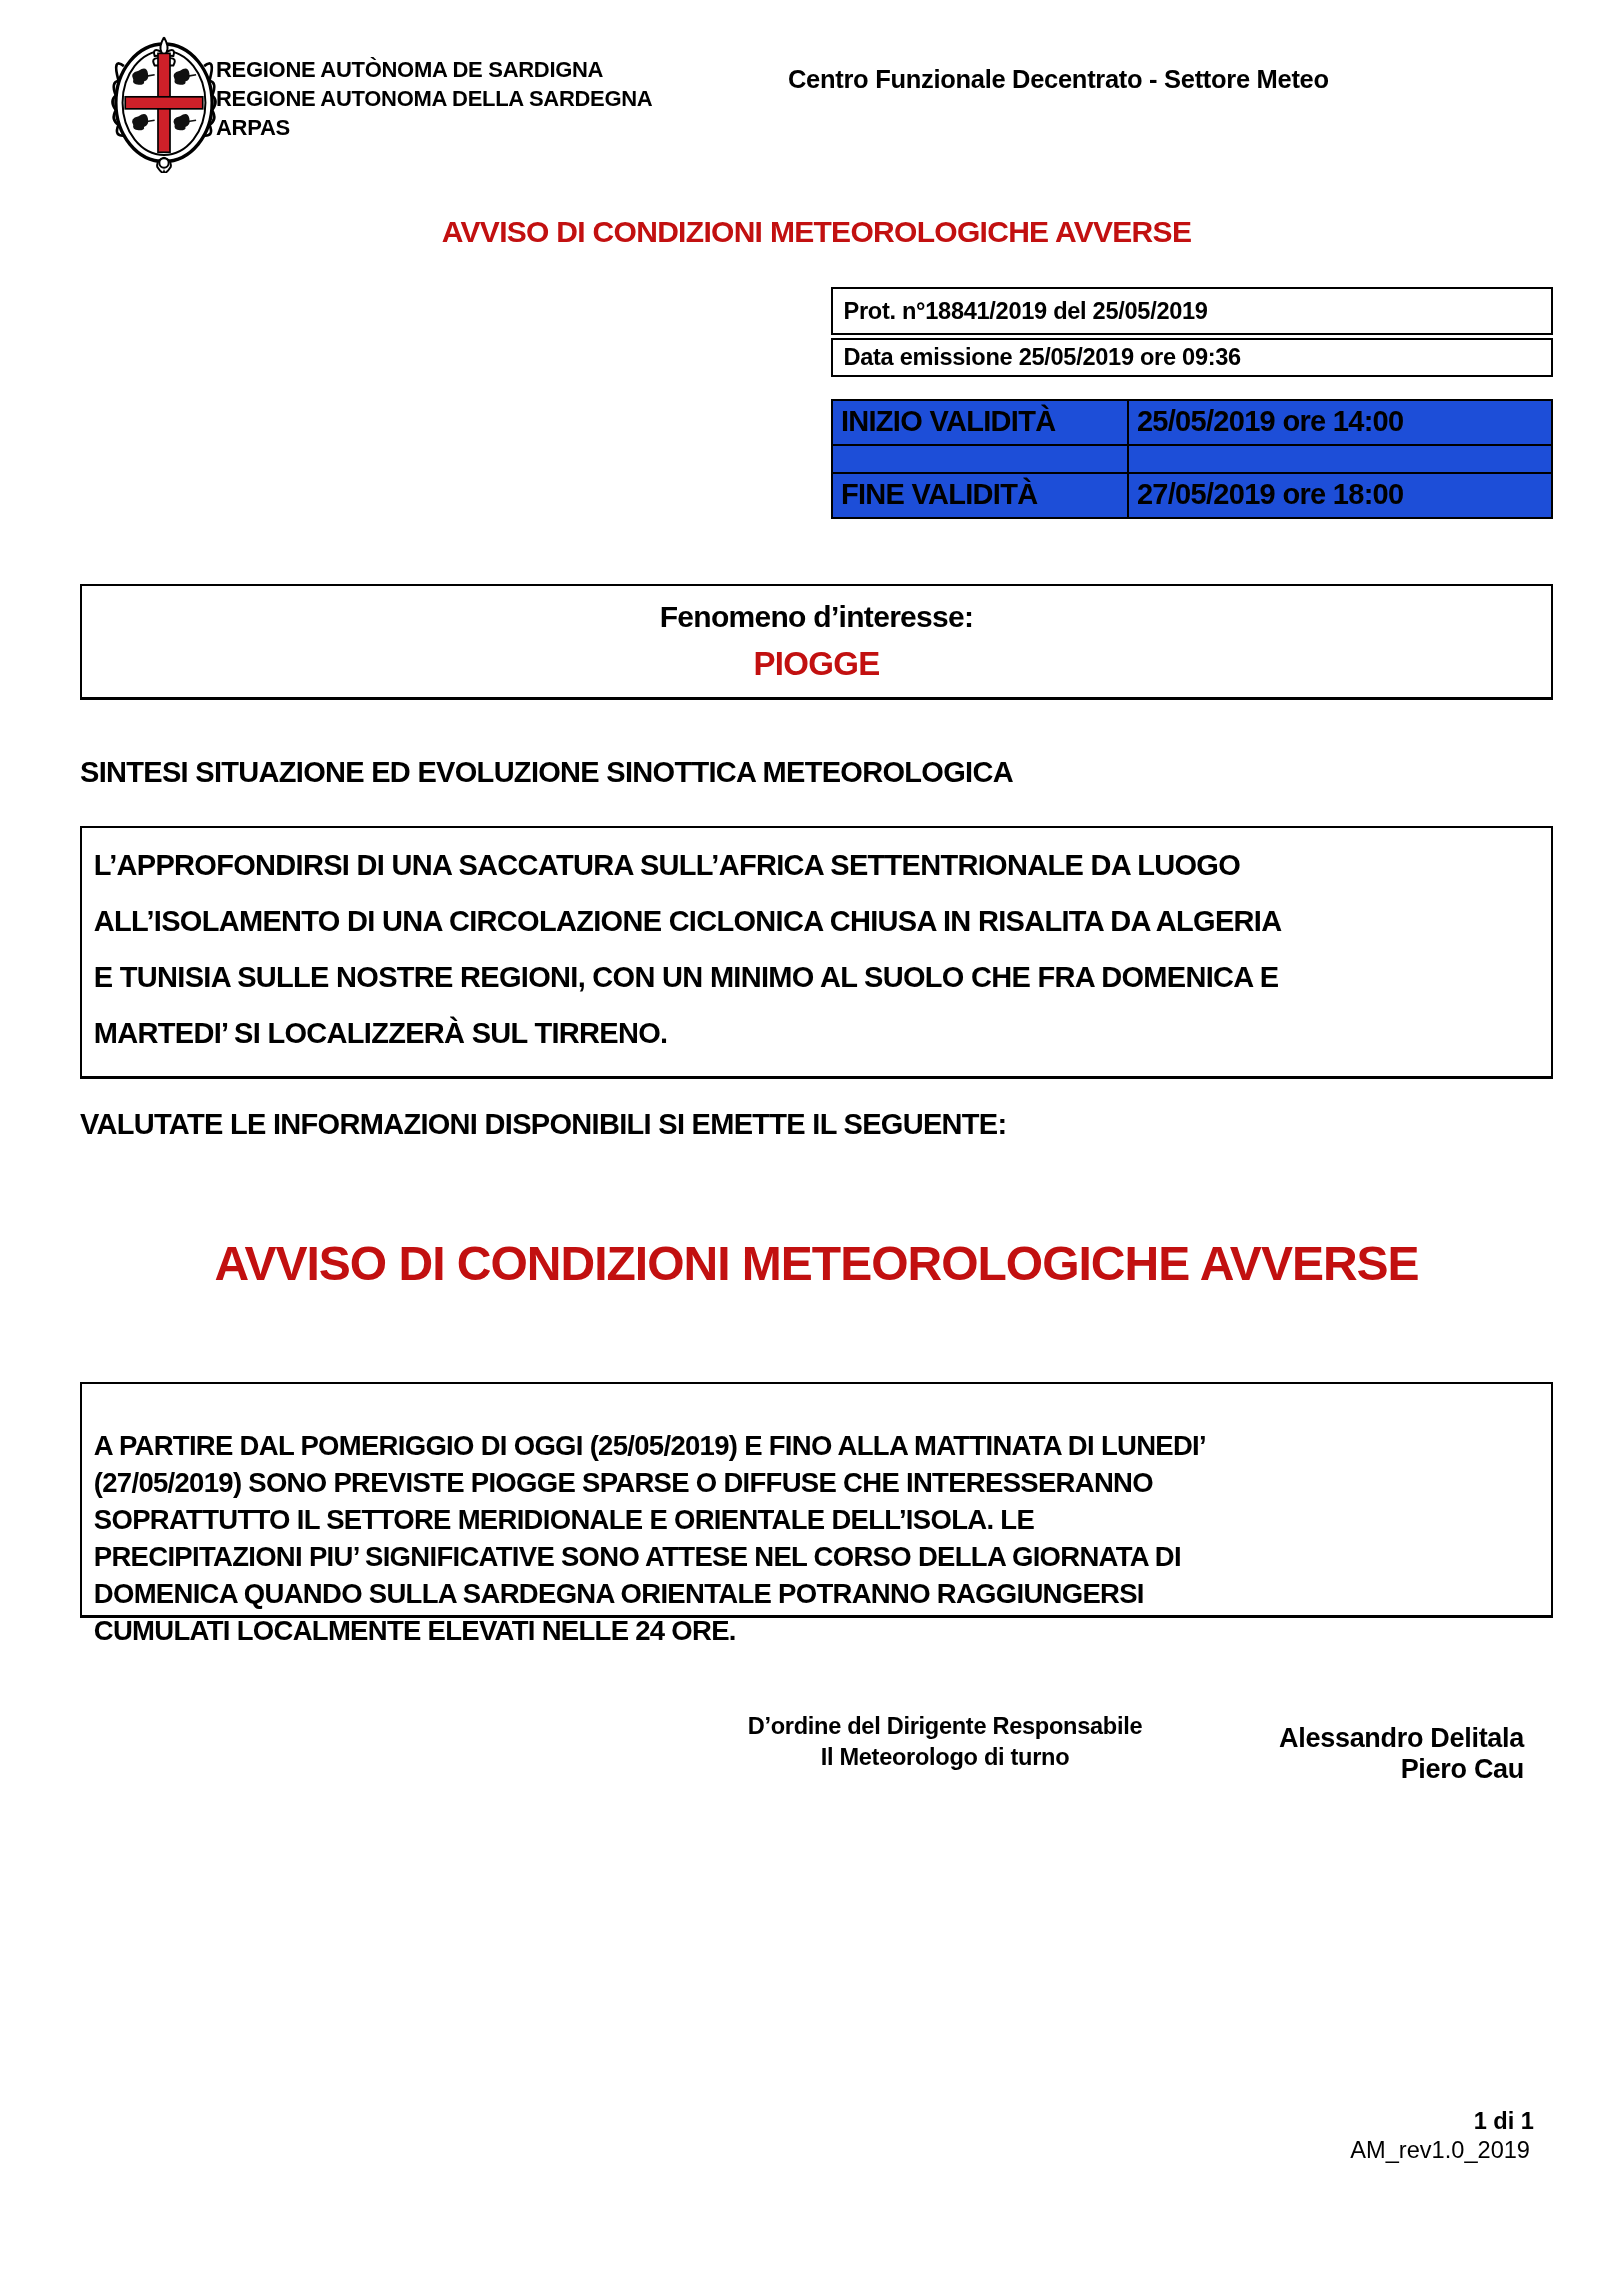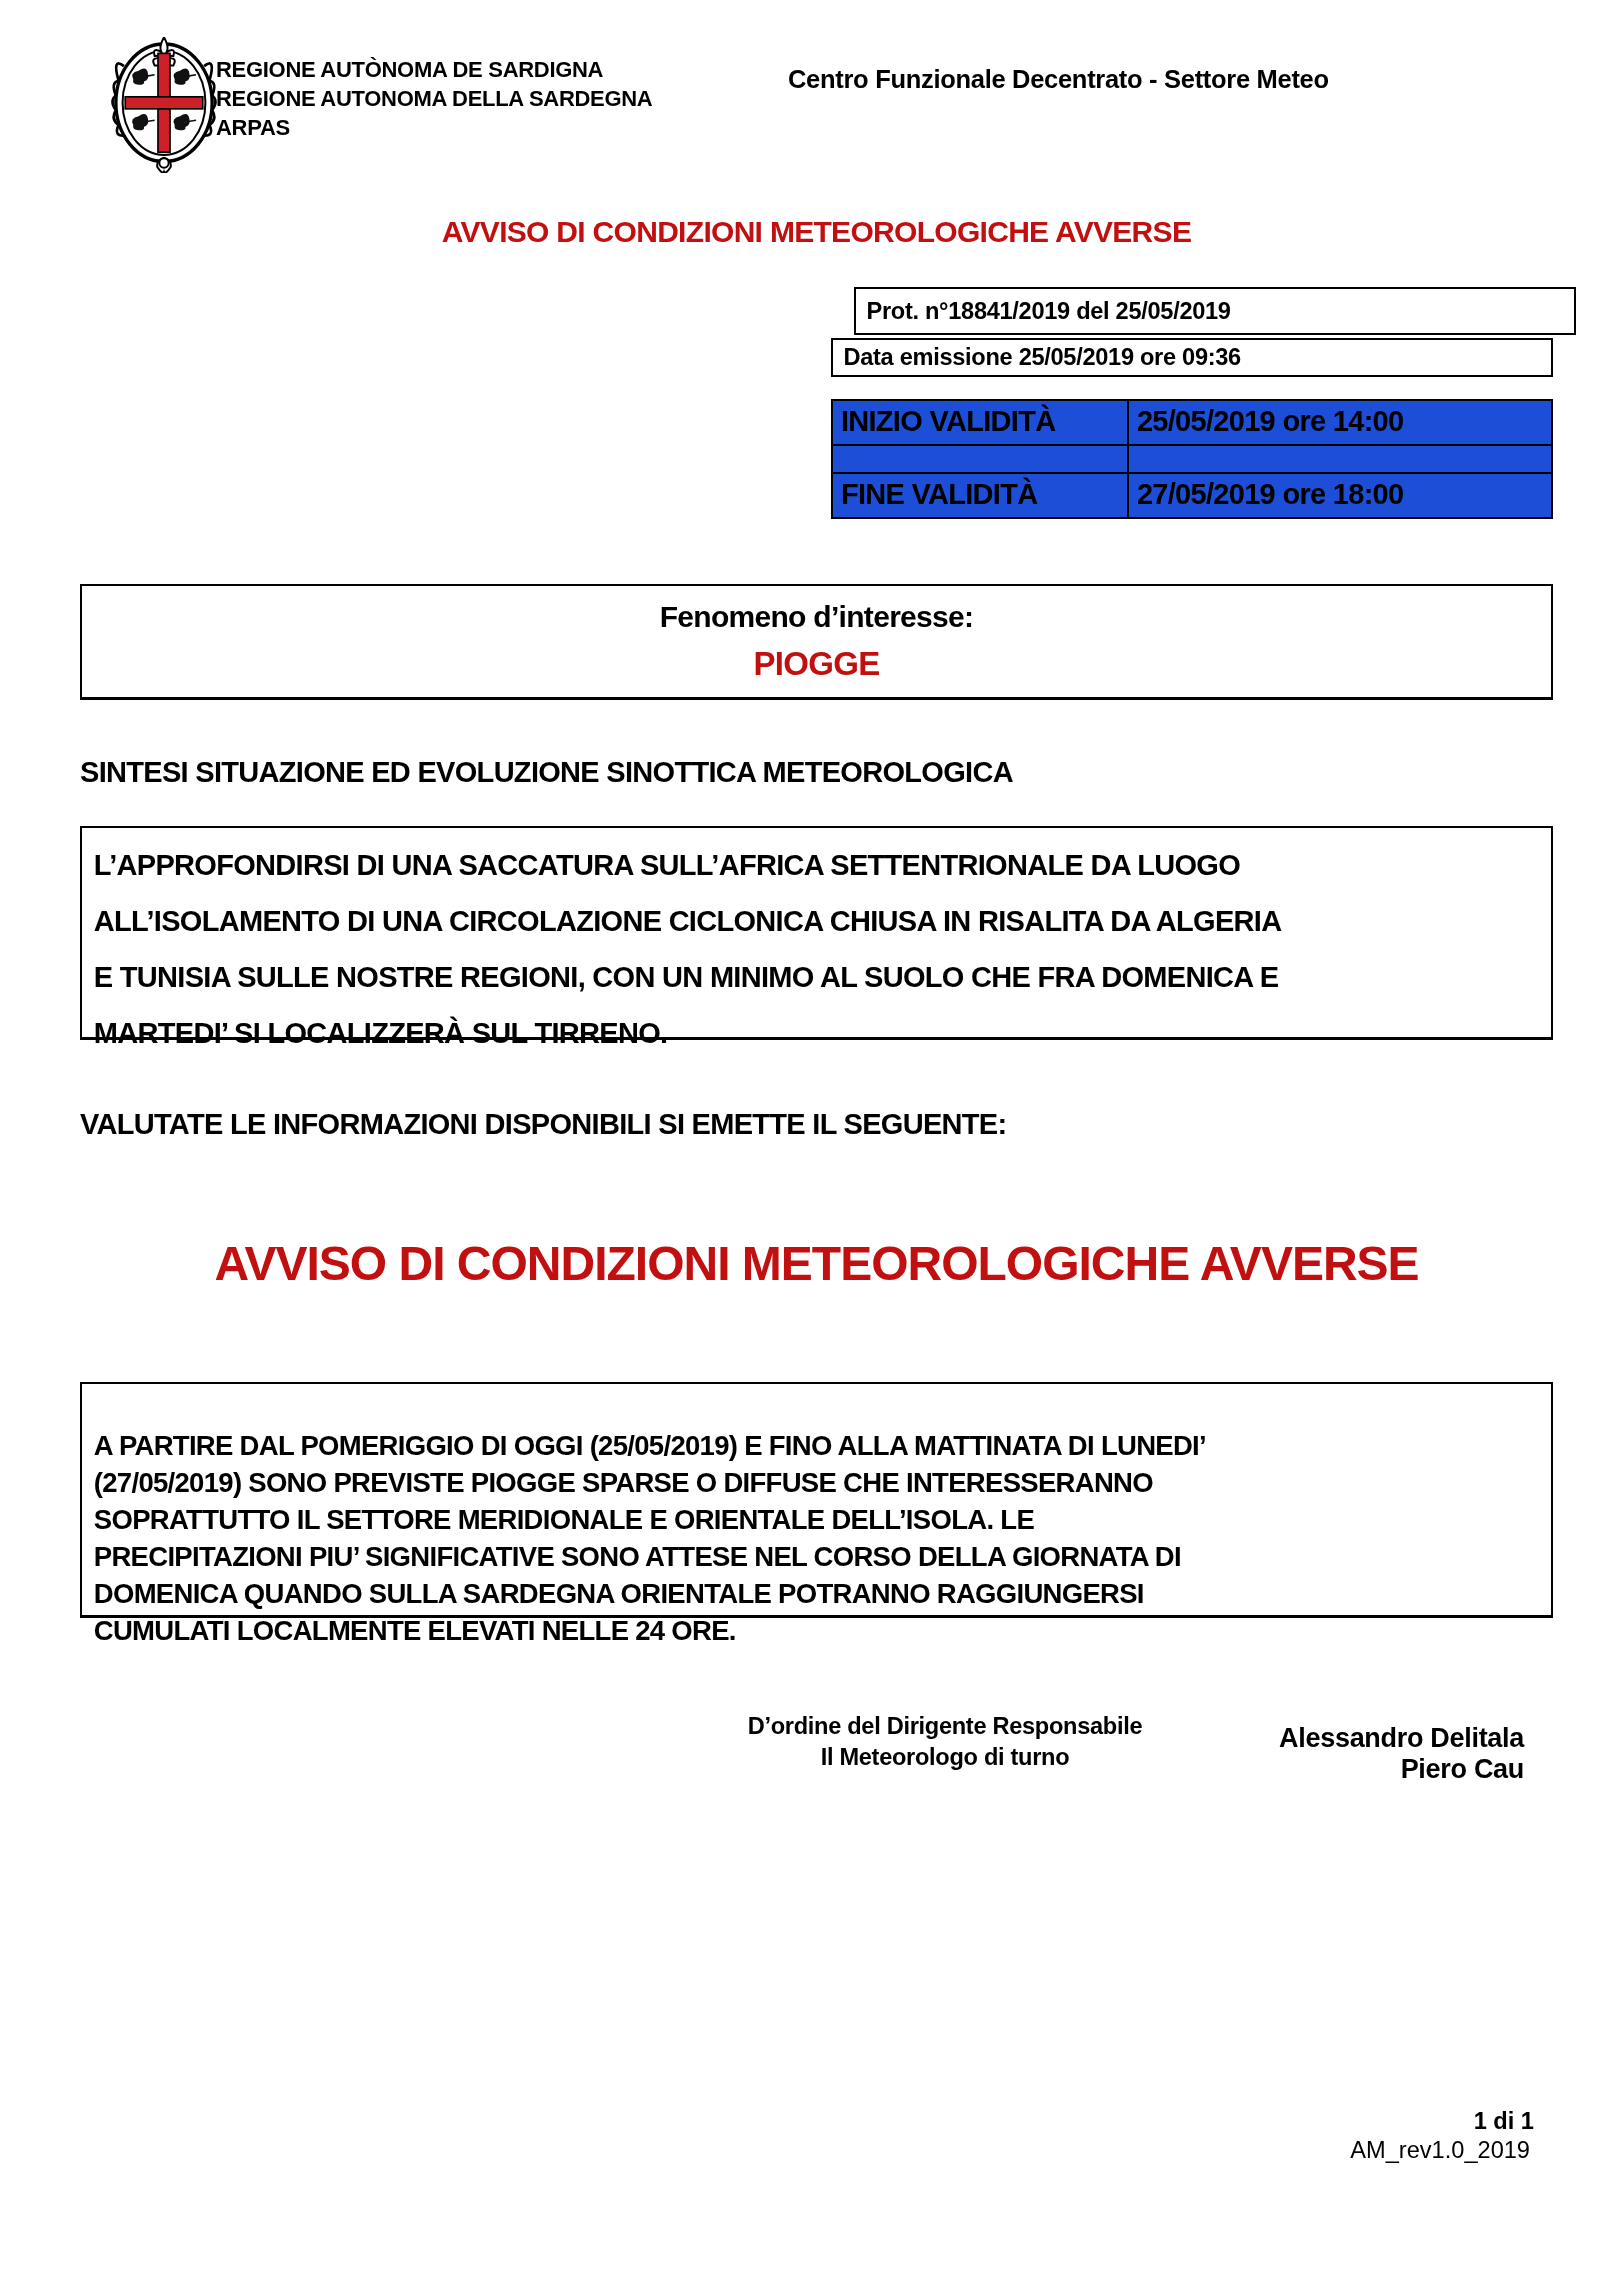--- a/index.html
+++ b/index.html
@@ -31,21 +31,21 @@
 
   
   .prot-row {
     left: 831px; width: 722px;
     border: 2px solid #000;
     font-size: 23.6px; font-weight: bold;
     display: flex; align-items: center;
     padding-left: 10.5px; letter-spacing: -0.3px;
     background: #fff;
   }
-  .prot-1 { top: 287px; height: 48px; border-bottom-width: 2.6px; margin-left: 23px; }
+  .prot-1 { top: 287px; height: 48px; border-bottom-width: 2.6px; }
   .prot-2 { top: 338px; height: 39px; border-bottom-width: 2.6px; }
 
   
   .validity {
     left: 831px; top: 399px; width: 722px;
     border-collapse: collapse;
   }
   .validity td {
     border: 2px solid #000;
     font-size: 29px; font-weight: bold;
@@ -69,21 +69,21 @@
   .pheno-label { font-size: 30px; font-weight: bold; letter-spacing: -0.7px; }
   .pheno-value { font-size: 33px; font-weight: bold; letter-spacing: -0.7px; margin-top: 10.5px; }
 
   .section-heading {
     left: 80px; width: 1473px; 
     font-size: 29px; font-weight: bold; letter-spacing: -0.7px;
   }
   .h-sintesi { top: 756px; }
   .h-valutate { top: 1108px; }
 
-  .sintesi-box { top: 826px; height: 214px; padding: 9.2px 11.8px; }
+  .sintesi-box { top: 826px; height: 253px; padding: 9.2px 11.8px; }
   .sintesi-text { font-size: 29px; font-weight: bold; line-height: 56px; letter-spacing: -0.7px; }
 
   .main-title {
     left: 80px; top: 1236px; width: 1473px; text-align: center;
     font-size: 48px; font-weight: bold; letter-spacing: -1px;
   }
 
   .warning-box { top: 1382px; height: 236px; padding: 10.5px 11.8px; }
   .warning-text { font-size: 27.5px; font-weight: bold; line-height: 37px; letter-spacing: -0.7px; margin-top: 32px; }
 

